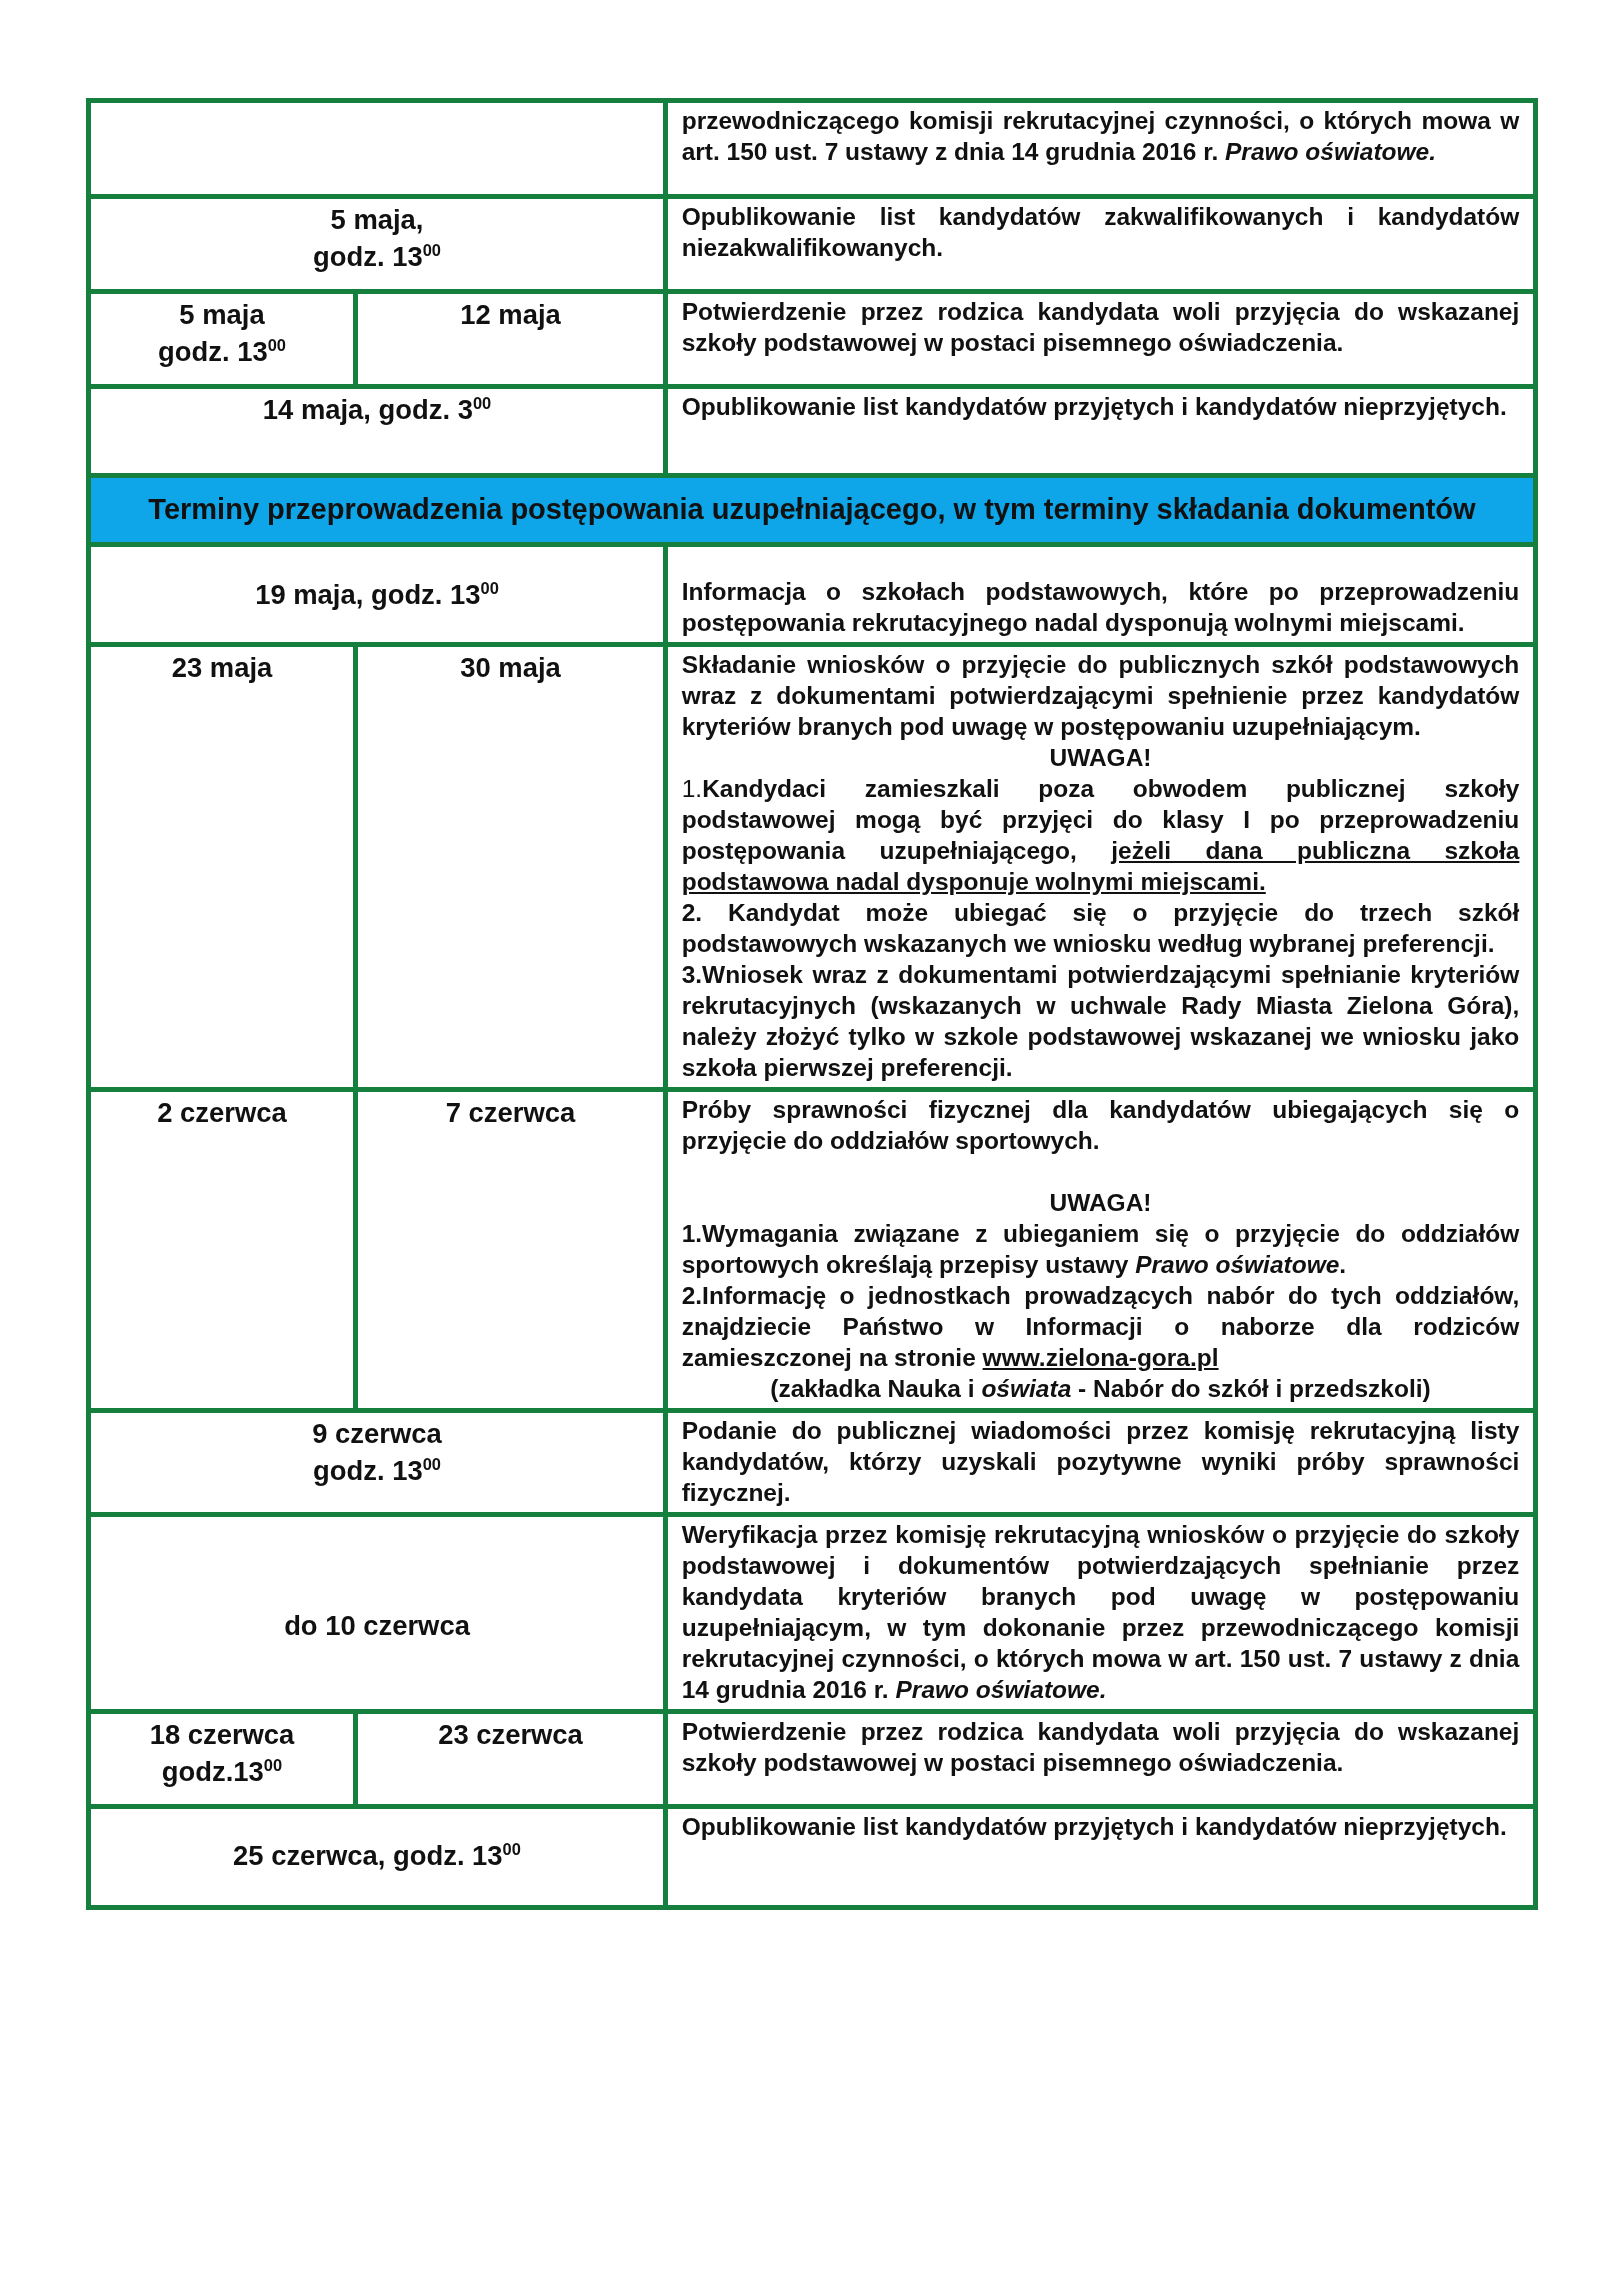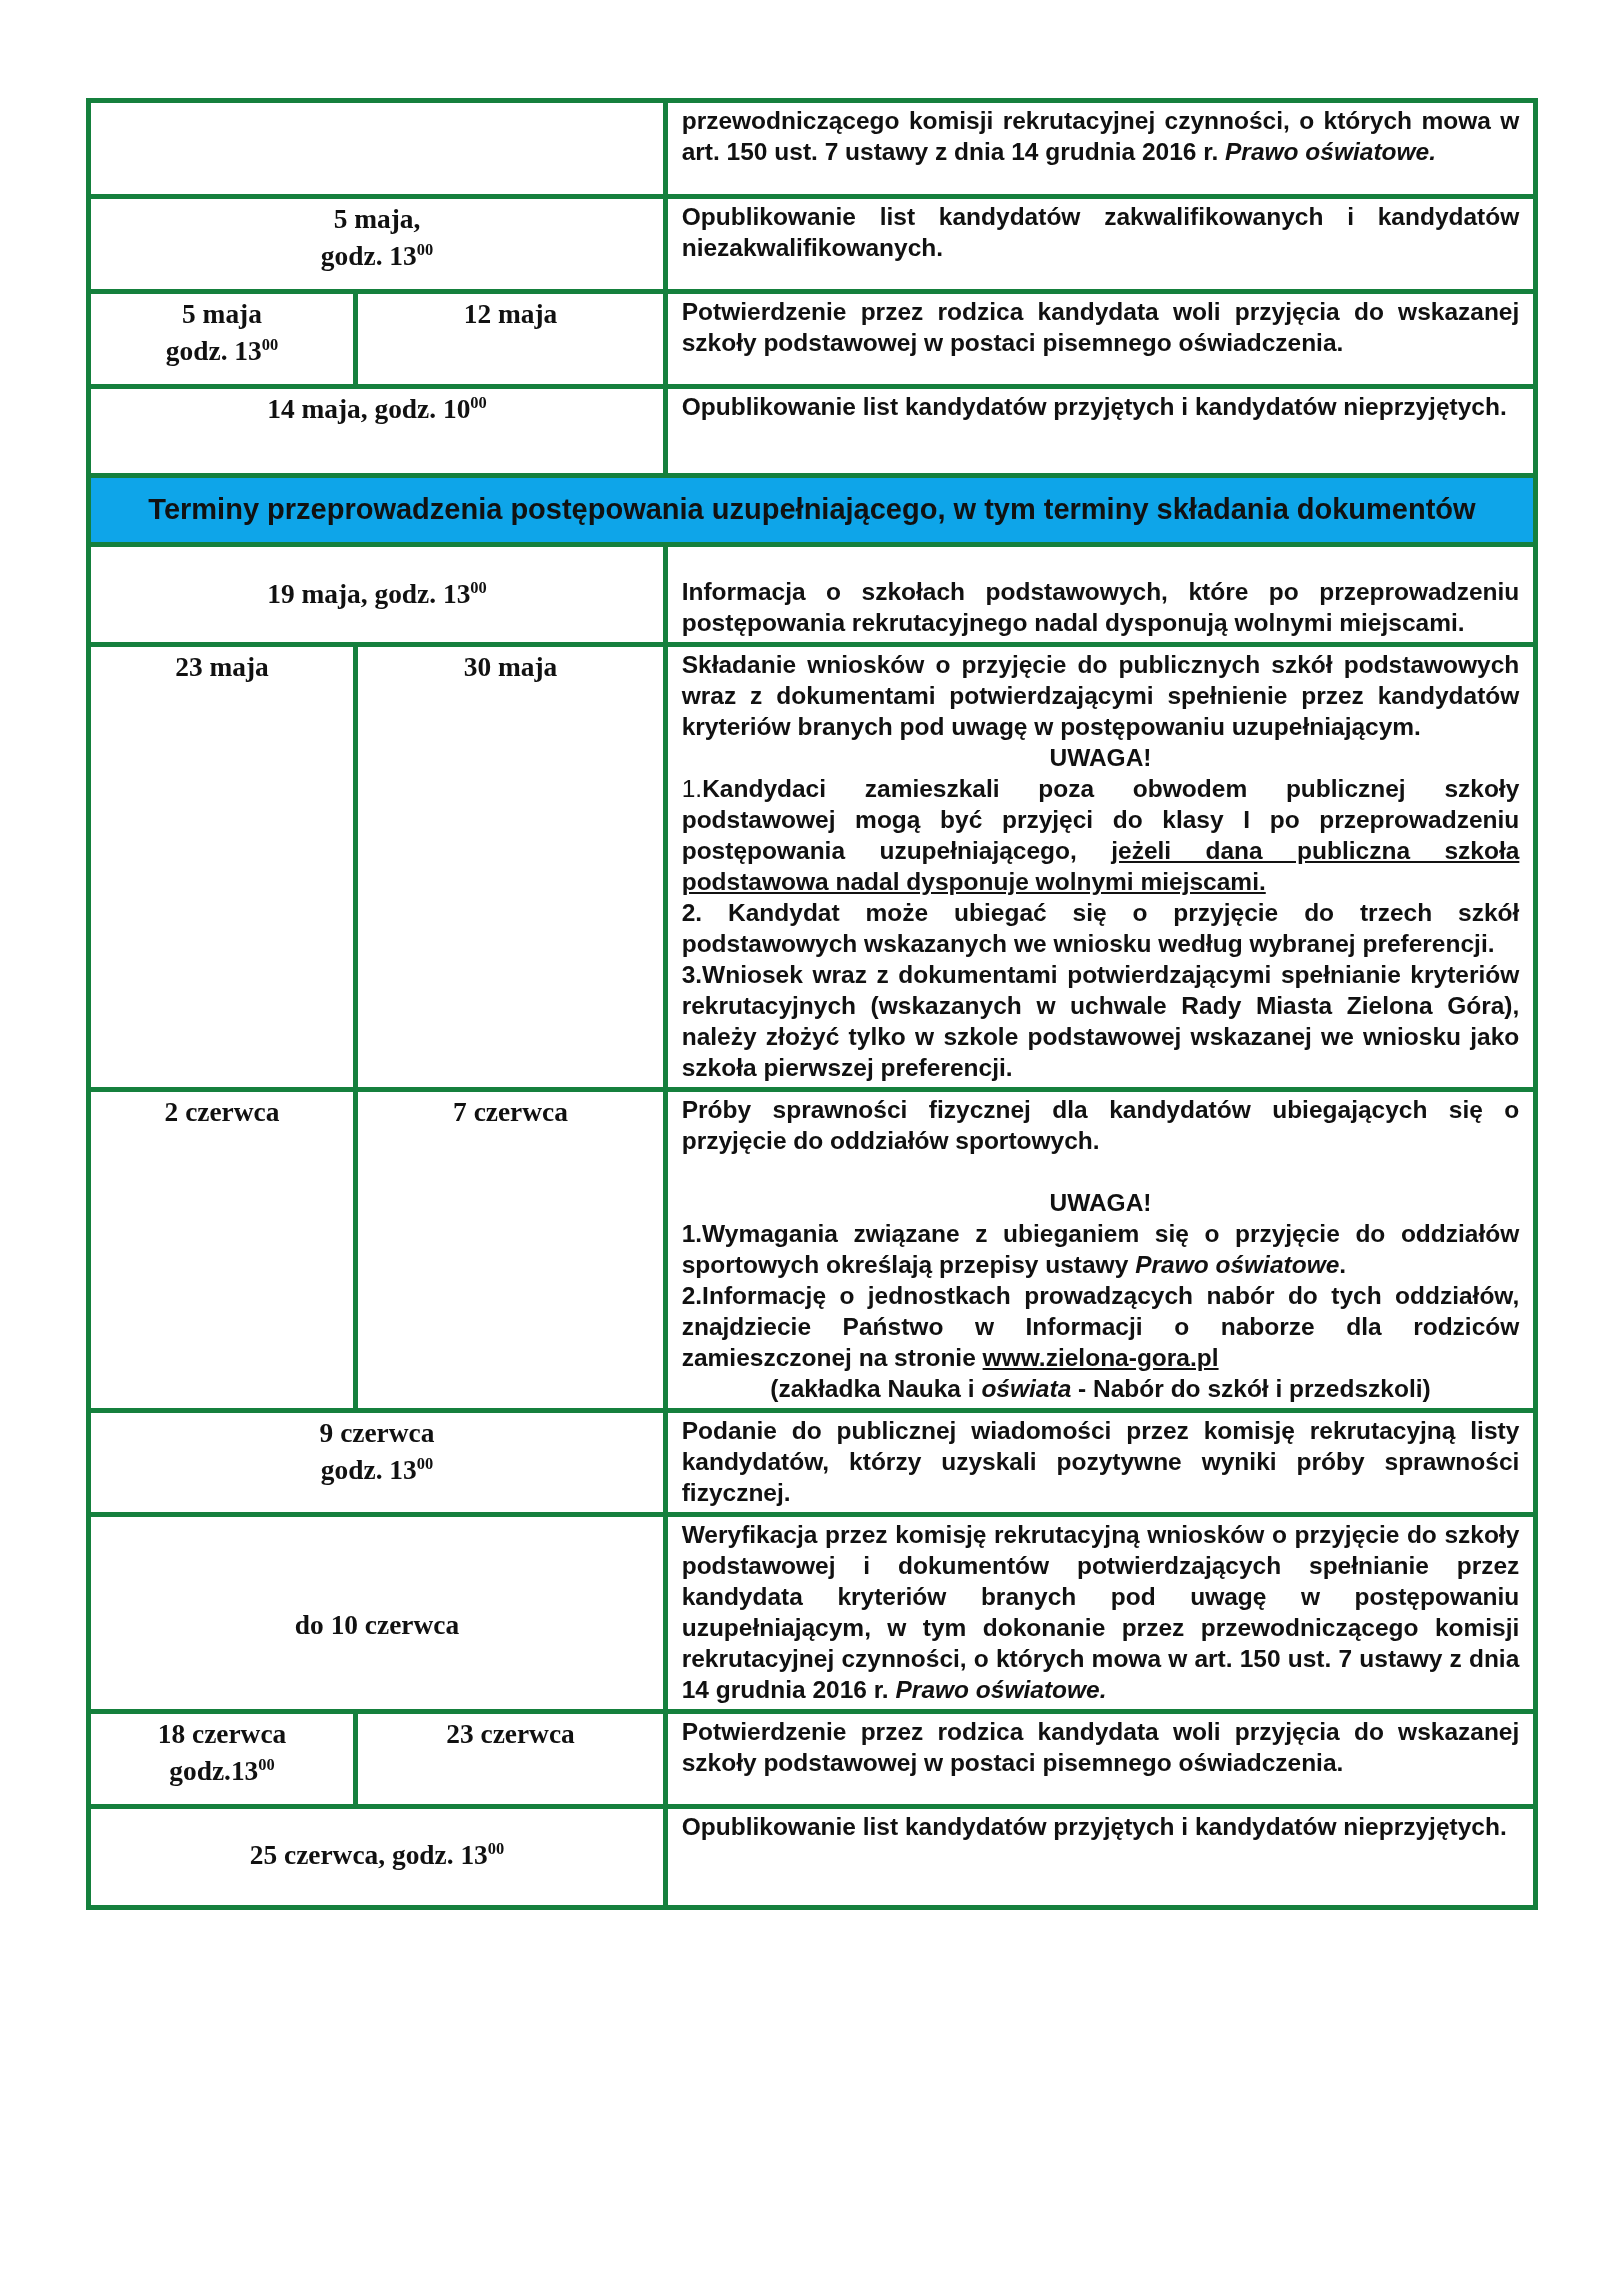--- a/index.html
+++ b/index.html
@@ -3,21 +3,21 @@
 <meta charset="utf-8">
 <style>
   html, body { margin:0; padding:0; background:#ffffff; }
   body { width:1621px; height:2293px; position:relative; font-family:"Liberation Sans", sans-serif; color:#111; }
   table.schedule {
     position:absolute; left:86px; top:98px; width:1447px;
     border-collapse:collapse; table-layout:fixed;
     font-weight:bold; font-size:24.5px; line-height:31px;
   }
   table.schedule td { border:5px solid #15803d; vertical-align:top; padding:2px 13.7px 3.9px 13.7px; }
-  td.date { text-align:center; font-size:27.4px; line-height:37px; padding-top:3.9px;font-family:Liberation Serif, serif; }
+  td.date { text-align:center; font-size:27.4px; line-height:37px; padding-top:3.9px; }
   td.desc { text-align:justify; text-align-last:auto; padding-left:13.7px; padding-right:13.7px; }
   td.desc p { margin:0; text-align:justify; }
   td.desc p.last-left { text-align:center; }
   td.desc .center { text-align:center; display:block; }
   td.header { background:#0ea5e9; text-align:center; font-size:29px; line-height:39px; padding:15.7px 9.8px; }
   sup { font-size:60%; line-height:0; vertical-align:super; }
   .u { text-decoration:underline; }
   i { font-style:italic; }
   .vmid { vertical-align:middle !important; }
   .spacer { height:31px; }
@@ -58,21 +58,21 @@
       <td class="date">
         <div>12 maja</div>
       </td>
       <td class="desc">
         <p>Potwierdzenie przez rodzica kandydata woli przyjęcia do wskazanej szkoły podstawowej w postaci pisemnego oświadczenia.</p>
       </td>
     </tr>
 
     <tr style="height:89px">
       <td colspan="2" class="date">
-        <div><span>14 maja, godz. 10</span><sup>00</sup></div>
+        <div><span>14 maja, godz. 3</span><sup>00</sup></div>
       </td>
       <td class="desc">
         <p>Opublikowanie list kandydatów przyjętych i kandydatów nieprzyjętych.</p>
       </td>
     </tr>
 
     <tr style="height:69px">
       <td colspan="3" class="header vmid">Terminy przeprowadzenia postępowania uzupełniającego, w tym terminy składania dokumentów</td>
     </tr>
 

